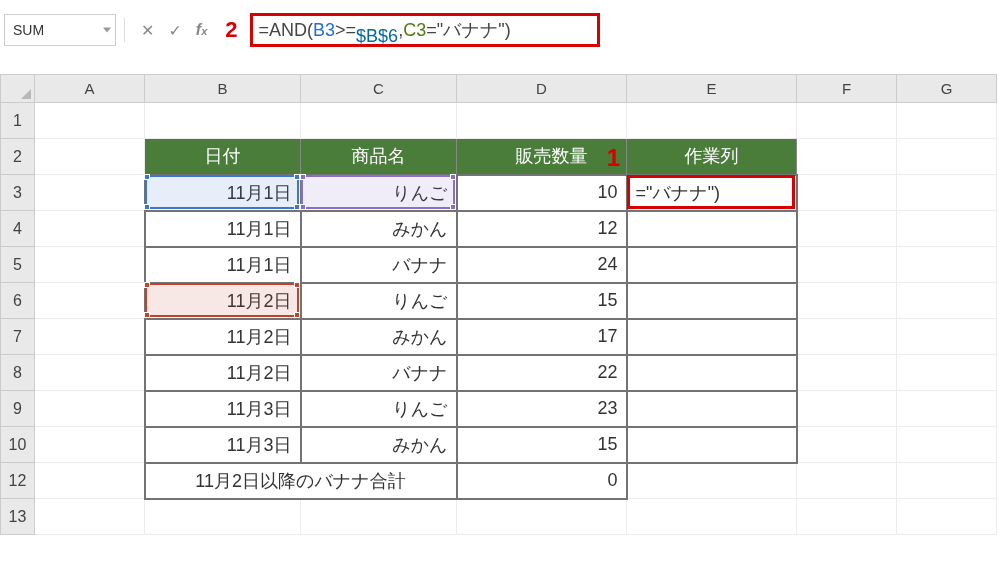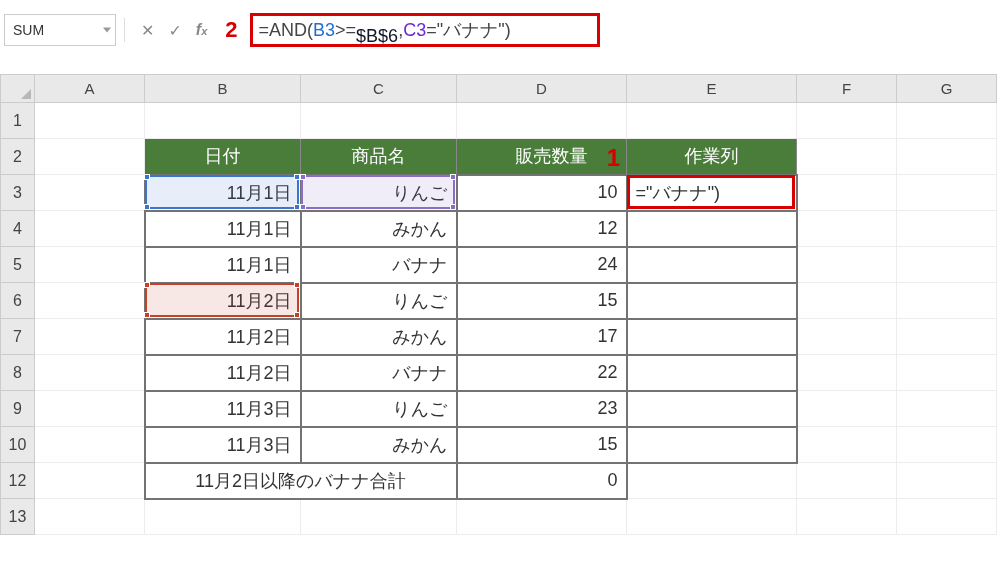--- a/index.html
+++ b/index.html
@@ -12,22 +12,22 @@
 .namebox-wrap { position: relative; width: 112px; height: 32px; border: 1px solid #ccc; background: #fff; display: flex; align-items: center; padding: 0 8px; }
 .namebox-wrap .caret { position: absolute; right: 4px; top: 50%; transform: translateY(-50%); width:0; height:0; border-left:4px solid transparent; border-right:4px solid transparent; border-top:5px solid #999; }
 .divider { width: 1px; height: 24px; background: #ddd; }
 .fb-buttons { display: flex; align-items: center; gap: 14px; padding: 0 8px; }
 .fb-buttons span { color: #888; font-size: 16px; }
 .fx-label { font-style: italic; color: #666; font-size: 16px; font-weight: bold; }
 .fx-annot { color: #d80000; font-weight: bold; font-size: 22px; margin-left: 2px; margin-right:4px; }
 .formula-bar { flex: 0 0 auto; width: 350px; height: 34px; border: 3px solid #d80000; background: #fff; display: flex; align-items: center; padding: 0 6px; font-size: 18px; }
 .formula-bar .t-plain { color: #444; }
 .formula-bar .t-blue  { color: #1f6fd6; }
-.formula-bar .t-red   { color: #0f172a; margin-top: 13px; }
-.formula-bar .t-purple{ color: #6d28d9; }
+.formula-bar .t-red   { color: #0369a1; margin-top: 13px; }
+.formula-bar .t-purple{ color: #4d7c0f; }
 
 
 .grid { position: relative; margin-top: 18px; }
 .rownum-col { width: 34px; }
 .col-A { width: 110px; }
 .col-B { width: 156px; }
 .col-C { width: 156px; }
 .col-D { width: 170px; }
 .col-E { width: 170px; }
 .col-F { width: 100px; }

